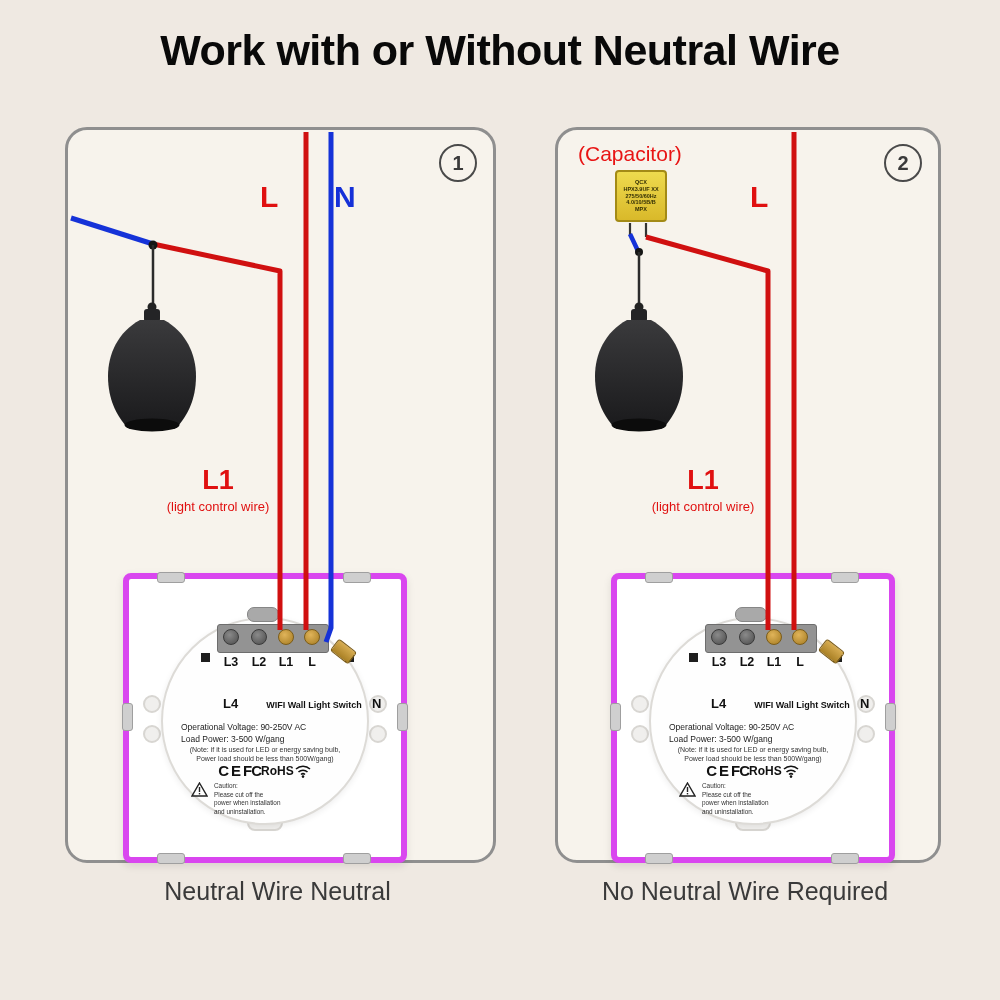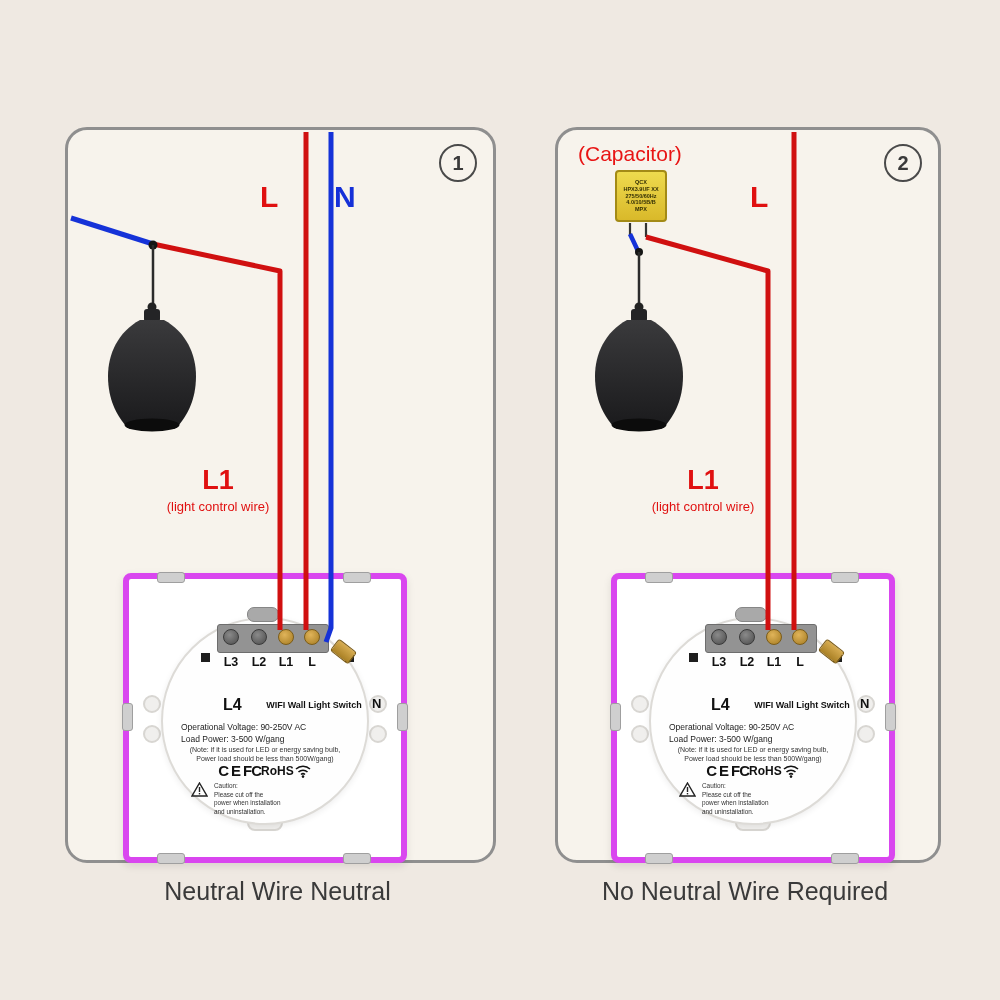--- a/index.html
+++ b/index.html
@@ -31,21 +31,21 @@
   .tab-b{left:118px;top:236px;width:36px;height:16px;border-radius:8px;}
   .module-circle{position:absolute;left:32px;top:38px;width:208px;height:208px;border-radius:50%;background:#fefefe;border:2px solid #dddbd7;box-shadow:0 2px 6px rgba(0,0,0,.07);z-index:1;box-sizing:border-box;}
   .clamp{position:absolute;left:118px;top:28px;width:30px;height:13px;background:#a9a9a9;border:1px solid #868686;border-radius:7px;z-index:2;}
   .tblock{position:absolute;left:88px;top:45px;width:110px;height:27px;background:#939393;border:1px solid #6d6d6d;border-radius:3px;z-index:2;}
   .screw{position:absolute;top:50px;width:16px;height:16px;border-radius:50%;z-index:3;box-sizing:border-box;}
   .s-dark{background:radial-gradient(circle at 40% 35%, #8a8a8a, #4c4c4c);border:1px solid #3a3a3a;}
   .s-gold{background:radial-gradient(circle at 40% 35%, #e0b45a, #a57b22);border:1px solid #7c5c18;}
   .n-terminal{position:absolute;left:203px;top:65px;width:21px;height:13px;background:linear-gradient(#d8ad52,#a87f24);border:1px solid #7c5c18;border-radius:3px;transform:rotate(38deg);z-index:3;}
   .sqhole{position:absolute;top:74px;width:9px;height:9px;background:#1e1e1e;z-index:2;}
   .t-label{position:absolute;top:76px;width:30px;text-align:center;font-size:12.5px;font-weight:bold;color:#111;z-index:3;}
-  .l4lab{position:absolute;left:94px;top:117px;font-size:16px;font-weight:bold;color:#111;z-index:3;}
+  .l4lab{position:absolute;left:94px;top:117px;font-size:13px;font-weight:bold;color:#111;z-index:3;}
   .nlab{position:absolute;left:243px;top:117px;font-size:13px;font-weight:bold;color:#111;z-index:3;}
   .pname{position:absolute;left:114px;top:121px;width:102px;text-align:center;font-size:9px;font-weight:bold;color:#111;z-index:3;margin-left:20px;}
   .spec{position:absolute;left:52px;width:168px;text-align:left;font-size:8.5px;color:#222;z-index:3;}
   .note{position:absolute;left:44px;width:184px;text-align:center;font-size:7px;color:#333;z-index:3;}
   .certs{position:absolute;left:52px;top:183px;width:168px;display:flex;justify-content:center;align-items:center;z-index:3;}
   .ce{font-size:15px;font-weight:bold;letter-spacing:2px;color:#111;}
   .fcc{font-size:15px;font-weight:bold;letter-spacing:-1px;color:#111;}
   .rohs{font-size:12px;font-weight:bold;color:#111;}
   .caution{position:absolute;left:62px;top:203px;width:170px;display:flex;gap:6px;align-items:flex-start;z-index:3;}
   .ctext{font-size:6.4px;line-height:1.35;color:#333;text-align:left;}
@@ -54,20 +54,21 @@
   #caption1{left:65px;width:425px;top:868px;}
   #caption2{left:555px;width:380px;top:868px;}
   .caption .head{font-size:37px;font-weight:800;color:#161616;}
   .caption .sub{font-size:25px;color:#3a3a3a;margin-top:9px;}
 </style>
 </head>
 <body>
 
 <div class="page">
 
+  <div class="title">Work with or Without Neutral Wire</div>
 
   <div class="panel" id="panel1">
     <div class="badge">1</div>
     <span class="wl red" style="left:192px;top:50px;">L</span>
     <span class="wl blue" style="left:266px;top:50px;">N</span>
 
     <div class="l1block" style="left:55px;top:336px;width:190px;">
       <div class="big">L1</div>
       <div class="small">(light control wire)</div>
     </div>

